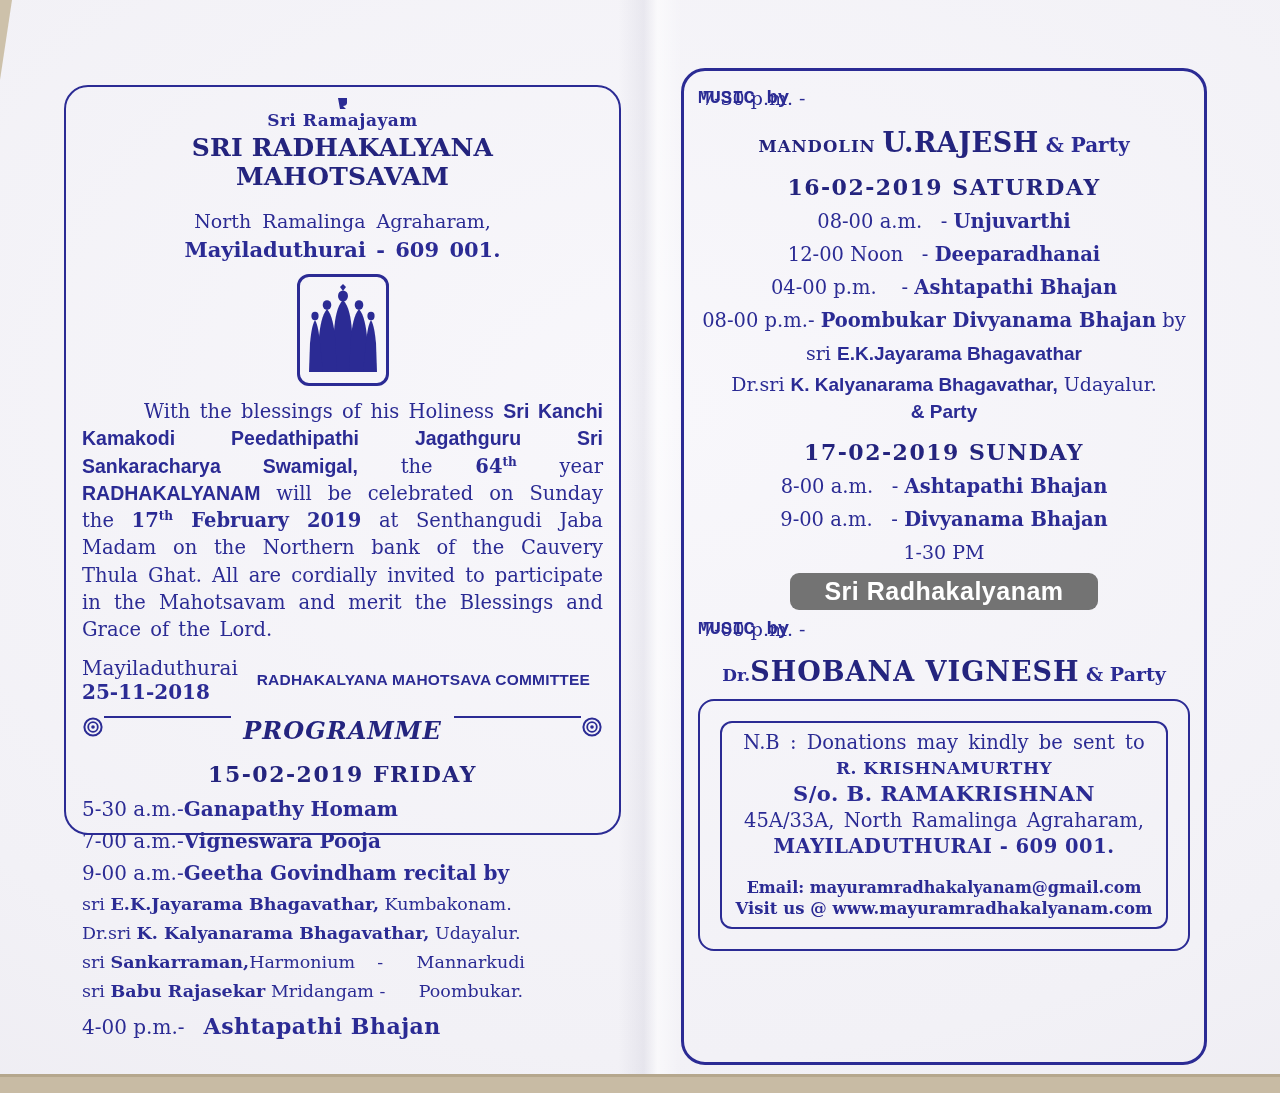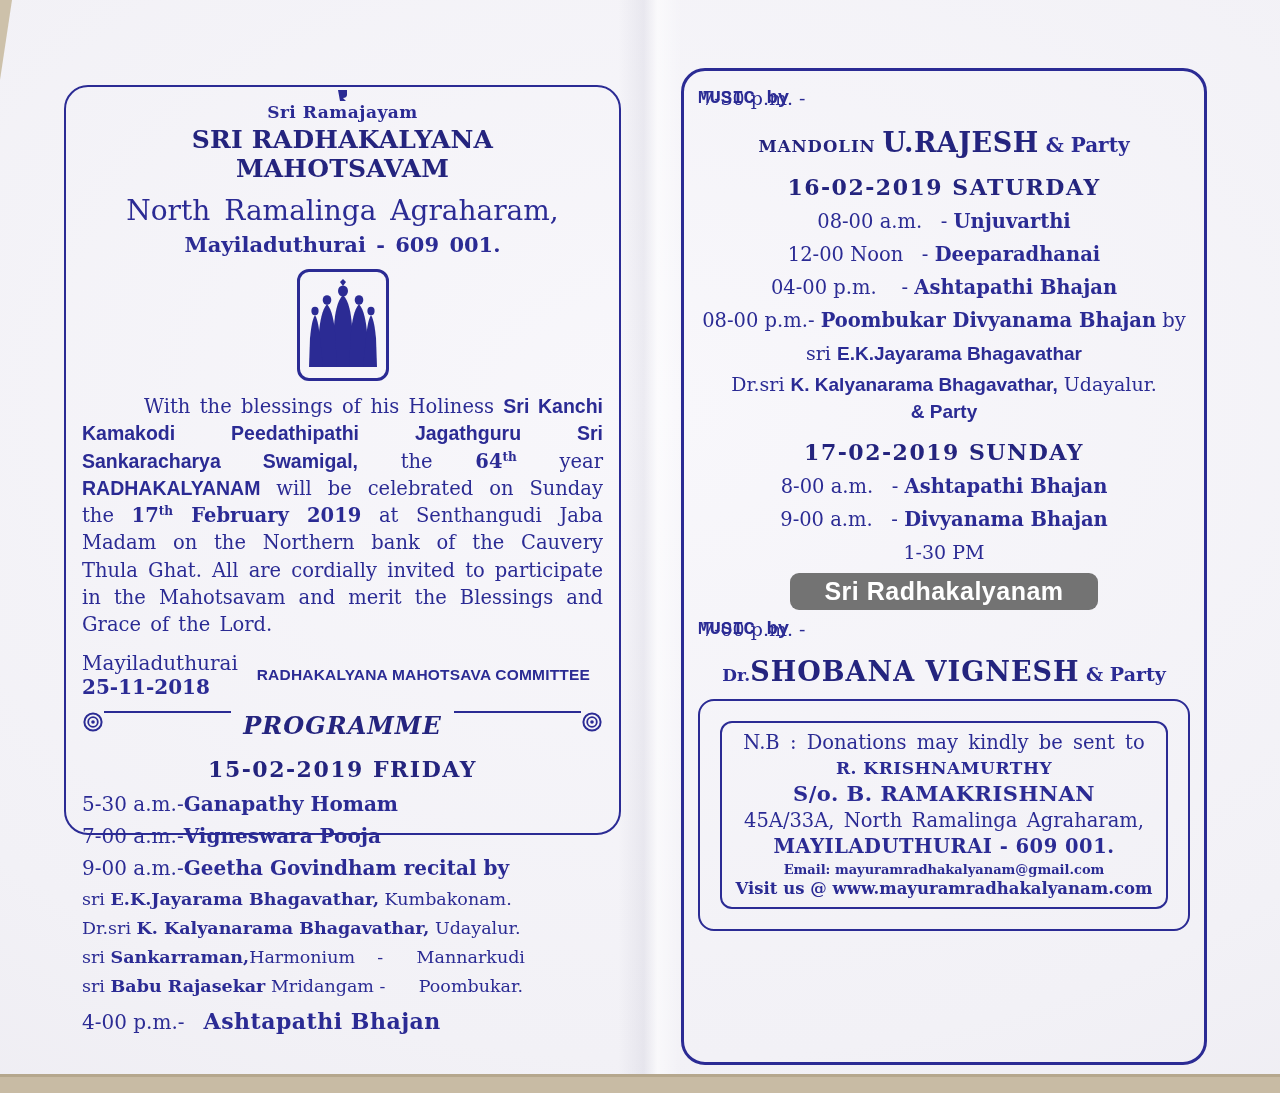--- a/index.html
+++ b/index.html
@@ -16,31 +16,31 @@
   }
   .fold{
     position:absolute;left:618px;top:0;width:64px;height:1074px;
     background:linear-gradient(90deg, rgba(40,40,90,0) 0%, rgba(40,40,90,0.06) 40%, rgba(255,255,255,0.55) 62%, rgba(40,40,90,0) 100%);
   }
   .corner-shade{
     position:absolute;left:0;top:0;width:0;height:0;
     border-left:12px solid #cdc1aa;border-bottom:80px solid transparent;
   }
   .page{position:absolute;box-sizing:border-box;border:3px solid var(--ink);border-radius:24px;}
-  .page-left{left:64px;top:85px;width:557px;height:750px;border-width:2.5px;padding:0 16px;}
+  .page-left{left:64px;top:85px;width:557px;height:750px;border-width:2.5px;padding:8px 16px;}
   .page-right{left:681px;top:68px;width:526px;height:997px;padding:8px 14px;}
 
   .center{text-align:center;}
   .pre{white-space:pre-wrap;}
 
   
   .suzhi{display:block;margin:2px auto 0;}
   .ramajayam{font-size:17px;font-weight:700;letter-spacing:.5px;}
   .main-title{font-size:25px;font-weight:700;letter-spacing:.2px;margin-top:3px;color:var(--ink-dark);}
-  .addr1{font-size:28px;margin-top:11px;word-spacing:5px;}
+  .addr1{font-size:19px;margin-top:19px;word-spacing:5px;}
   .addr2{font-size:21px;font-weight:700;margin-top:5px;word-spacing:3px;}
   .emblem{
     width:86px;height:106px;border:3.5px solid var(--ink);border-radius:12px;
     margin:12px auto 4px;display:flex;align-items:center;justify-content:center;
   }
   .intro{
     font-size:19.5px;line-height:1.4;text-align:justify;margin-top:12px;
     text-indent:62px;word-spacing:3px;white-space:normal;
   }
   .bsans{font-family:"Liberation Sans",sans-serif;font-weight:700;}
@@ -90,21 +90,21 @@
   .shobana{font-weight:700;font-size:27px;letter-spacing:1px;color:var(--ink-dark);}
   .party2{font-weight:700;font-size:19px;}
   .nb-box{border:2.5px solid var(--ink);border-radius:16px;padding:20px;margin-top:12px;}
   .nb-inner{border:2.5px solid var(--ink);border-radius:12px;padding:8px 4px 9px;text-align:center;}
   .nb-line1{font-size:19.5px;word-spacing:4px;}
   .nb-name{font-size:17px;font-weight:700;margin-top:4px;letter-spacing:.5px;}
   .nb-relation{font-size:21px;font-weight:700;margin-top:3px;letter-spacing:.5px;}
   .nb-address{font-size:19.5px;margin-top:3px;word-spacing:3px;}
   .nb-city{font-size:19.5px;font-weight:700;margin-top:3px;letter-spacing:.5px;}
   .nb-phone{font-size:19.5px;font-weight:700;margin-top:5px;white-space:pre-wrap;}
-  .nb-email{font-size:13px;font-weight:700;margin-top:4px;}
+  .nb-email{font-size:16px;font-weight:700;margin-top:20px;}
   .nb-web{font-size:16.5px;font-weight:700;margin-top:2px;}
 </style>
 </head>
 <body>
 
 <div class="paper"></div>
 <div class="fold"></div>
 <div class="corner-shade"></div>
 
 <div class="page page-left">

